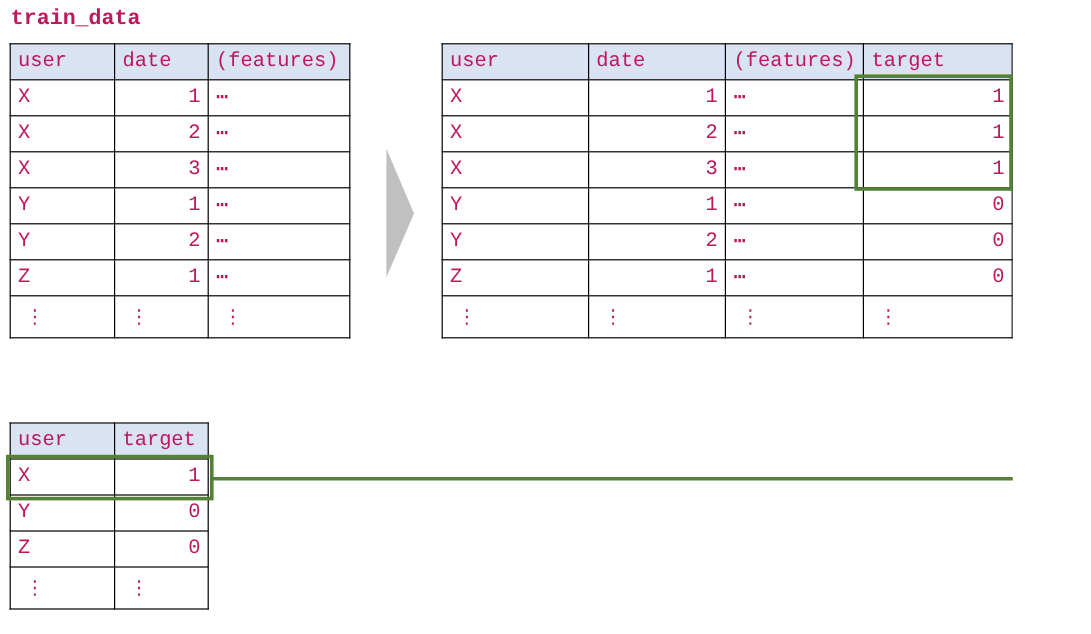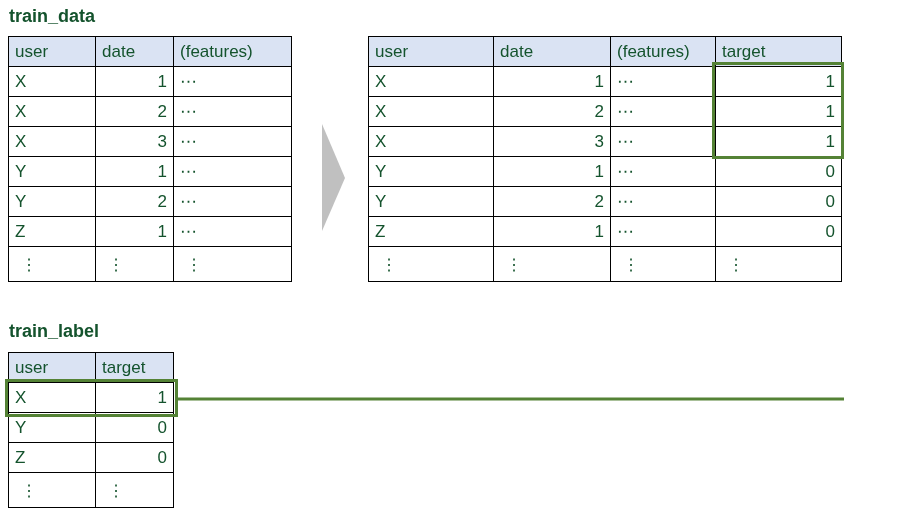--- a/index.html
+++ b/index.html
@@ -4,21 +4,21 @@
 <style>
   :root{
     --header-fill:#dae3f3;
     --accent-green:#548235;
     --arrow-gray:#c0c0c0;
     --border-col:#000000;
   }
   html,body{margin:0;padding:0;background:#ffffff;}
   .canvas{
     position:relative;width:844px;height:528px;background:#ffffff;
-    font-family:Liberation Sans, sans-serif;color:#14532d;
+    font-family:Liberation Mono, monospace;color:#be185d;
     overflow:hidden;
   }
   .title{
     position:absolute;font-size:18px;font-weight:bold;line-height:22px;
     letter-spacing:0;white-space:nowrap;
   }
   #title-train-data{left:9px;top:5px;}
   #title-train-label{left:9px;top:320px;}
 
   table.tbl{position:absolute;border-collapse:collapse;table-layout:fixed;}
@@ -176,21 +176,20 @@
           <td class="vd">⋮</td>
           <td class="vd">⋮</td>
           <td class="vd">⋮</td>
           <td class="vd">⋮</td>
         </tr>
       </tbody>
     </table>
 
   <div class="highlight" id="target-highlight"></div>
 
-  <div class="title" id="title-train-label">train_label</div>
 
   <table class="tbl" id="train-label-table" data-table="train_label">
     <colgroup>
       <col style="width:87px">
         <col style="width:78px">
     </colgroup>
   <thead>
         <tr>
           <th>user</th>
           <th>target</th>

